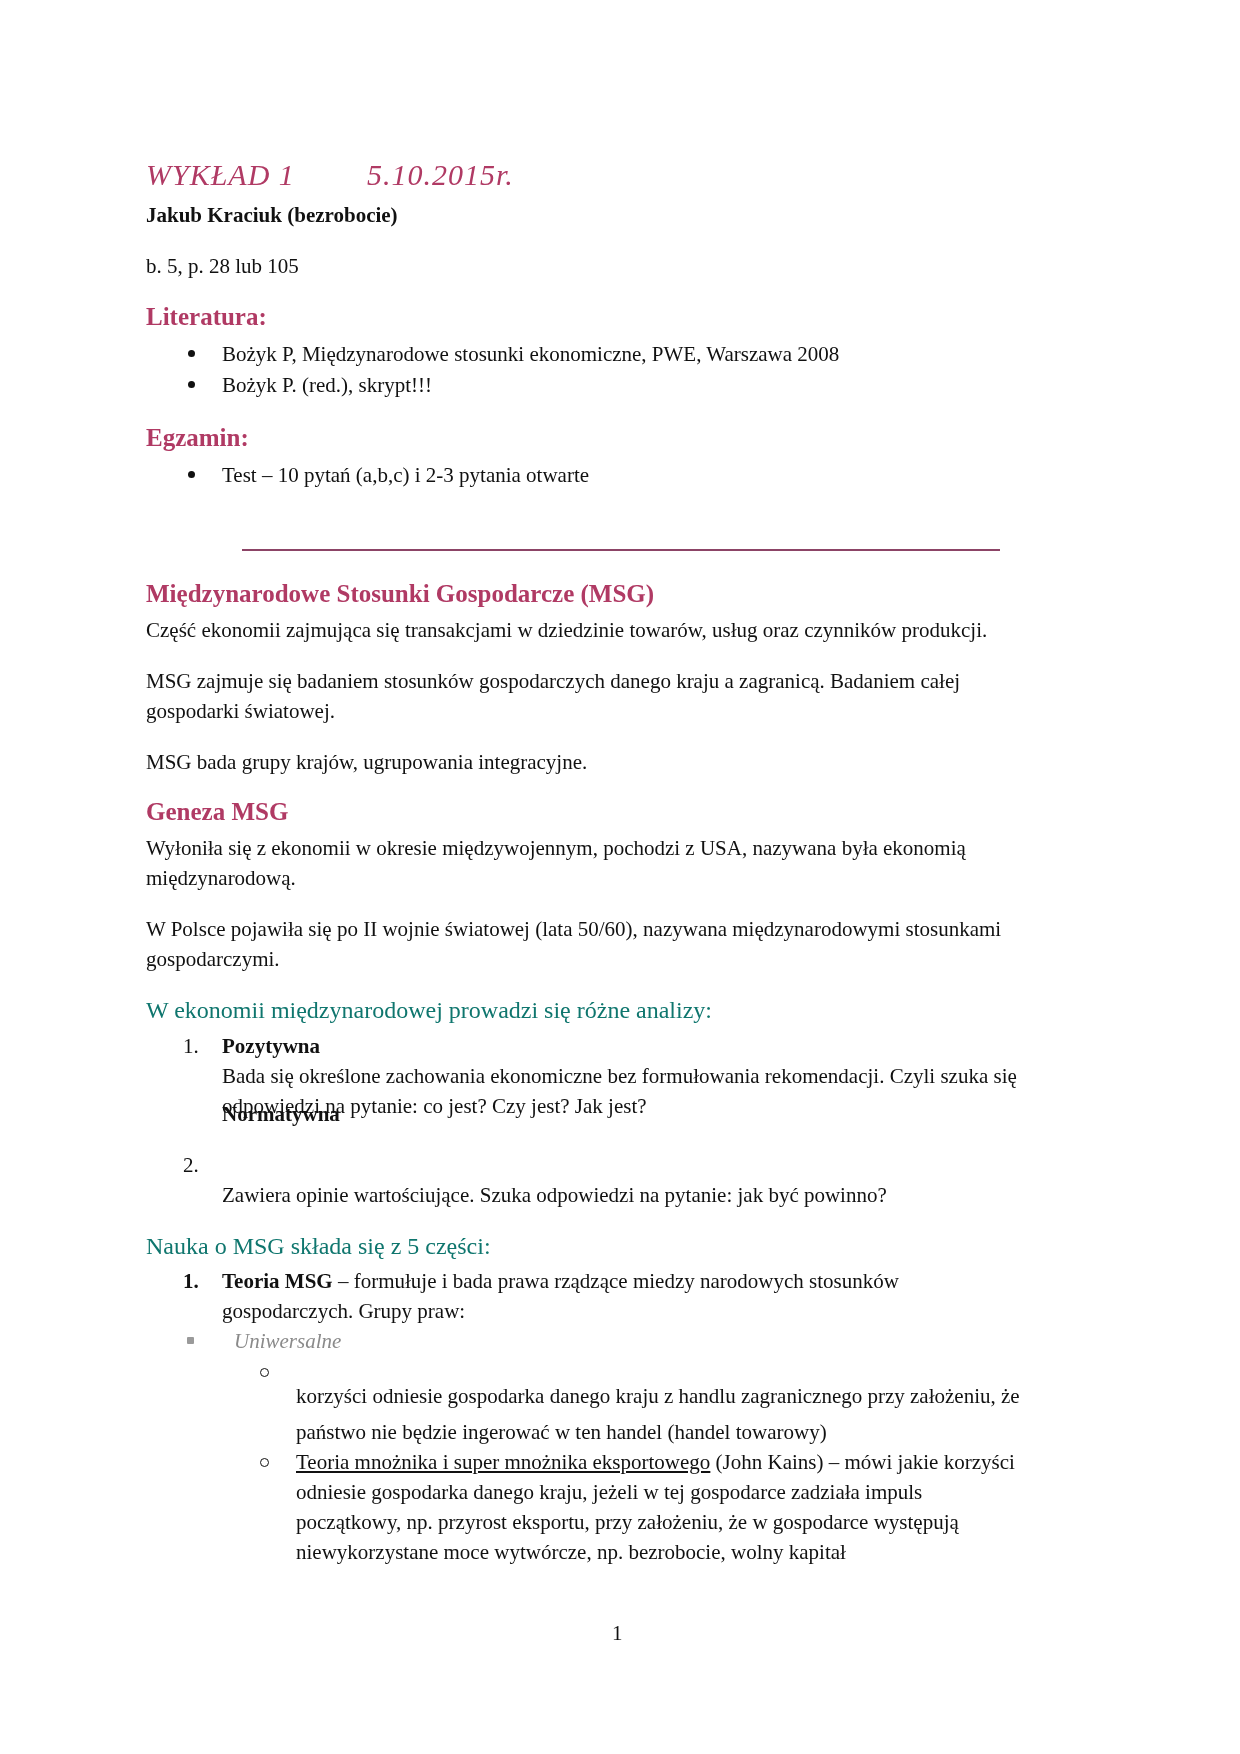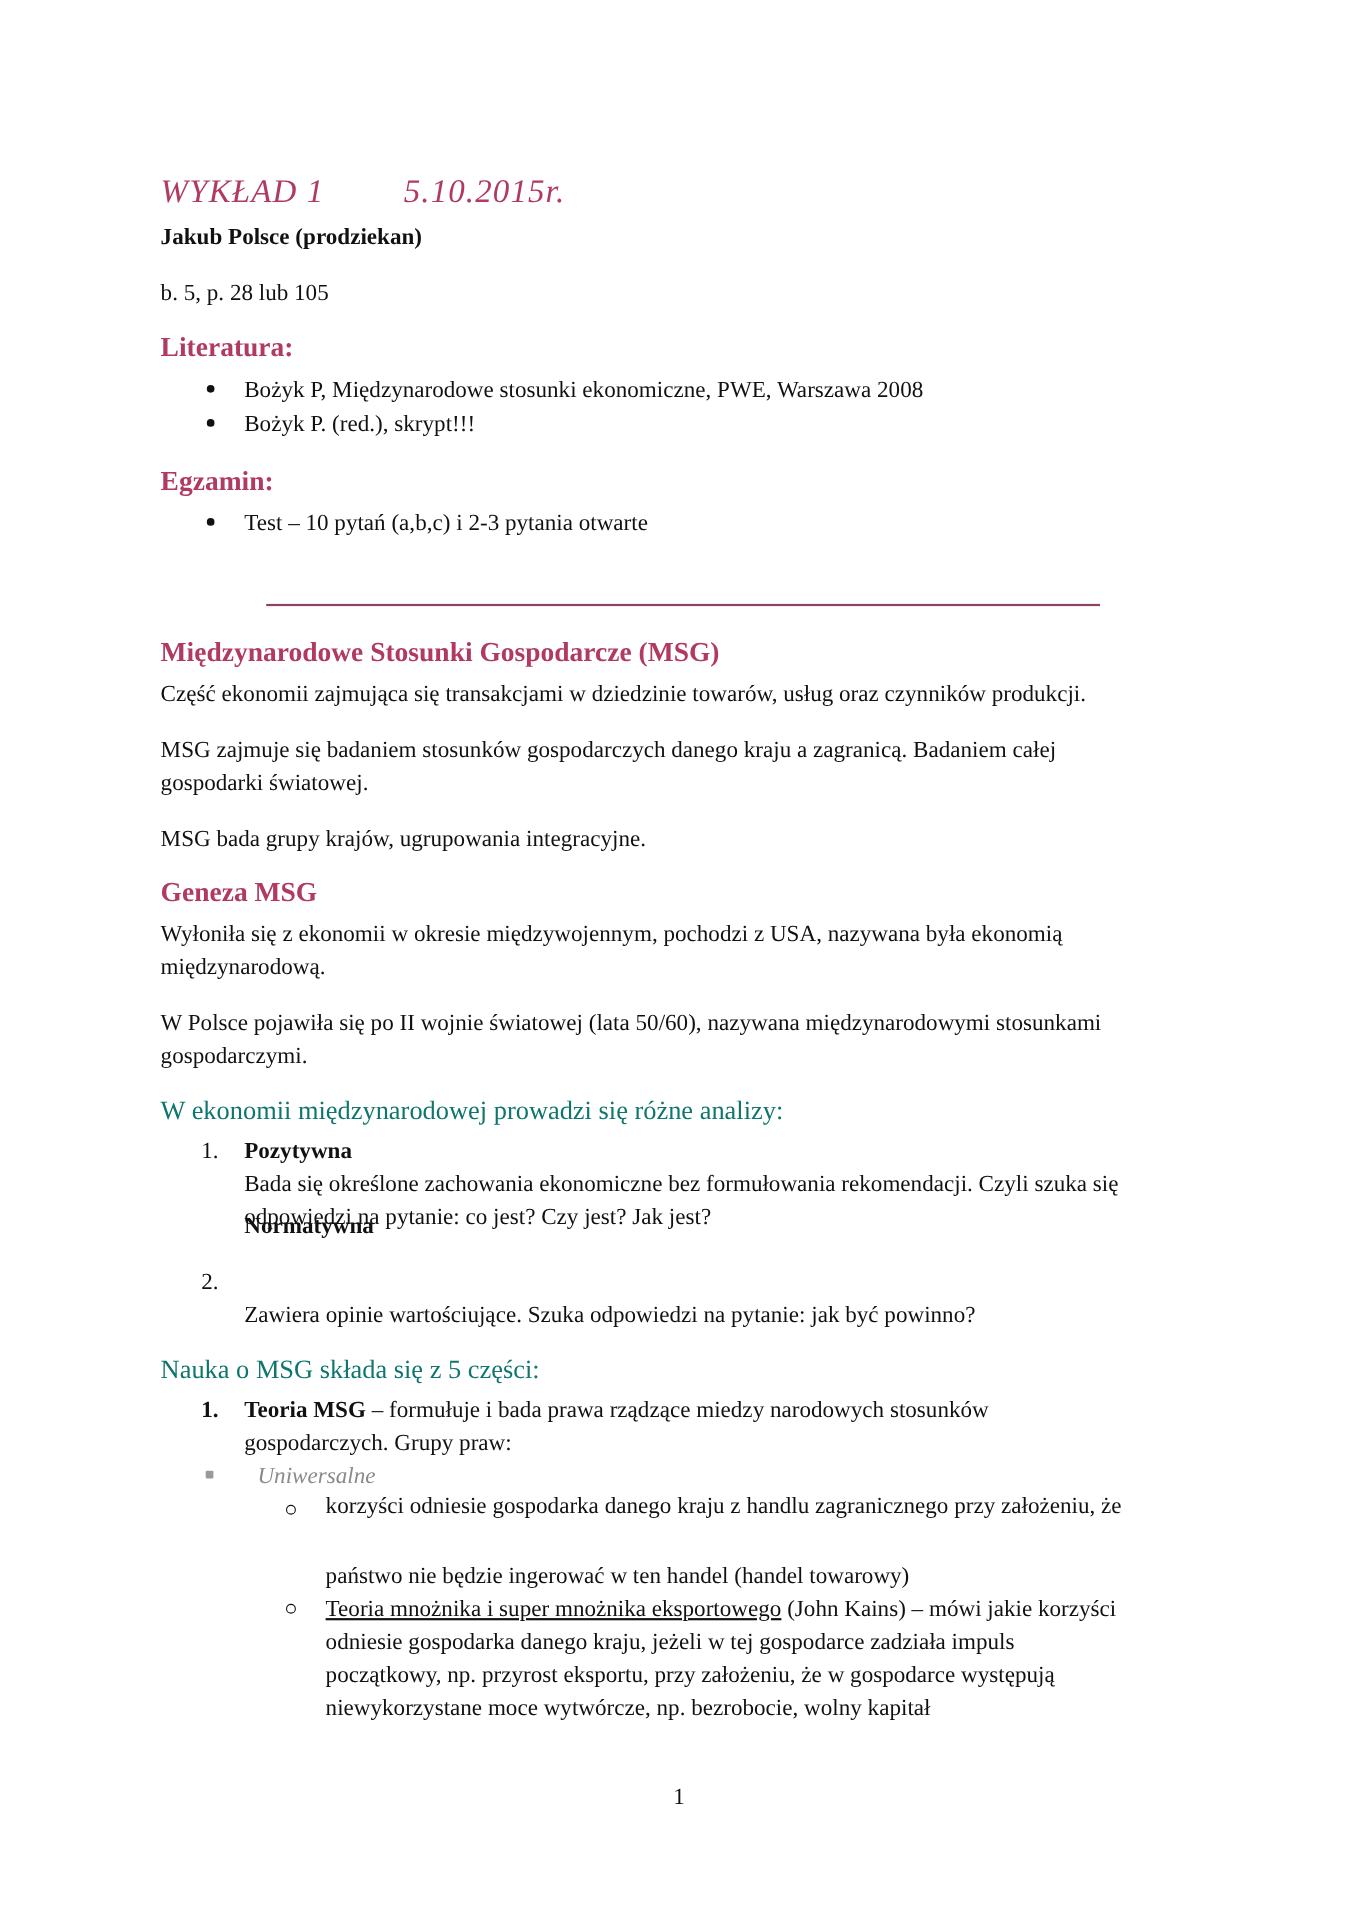--- a/index.html
+++ b/index.html
@@ -30,21 +30,21 @@
     .grey-italic { font-style: italic; color: #8a8a8a; }
     .numlbl { font-size: 21px; line-height: 30px; }
   </style>
 </head>
 <body>
 
 <div class="page">
 
   <span class="abs title" style="left:146px; top:146px;">WYKŁAD 1</span>
   <span class="abs title" style="left:367px; top:146px;">5.10.2015r.</span>
-  <span class="abs txt bold" style="left:146px; top:200px;">Jakub Polsce (prodziekan)</span>
+  <span class="abs txt bold" style="left:146px; top:200px;">Jakub Kraciuk (bezrobocie)</span>
   <span class="abs txt" style="left:146px; top:251px;">b. 5, p. 28 lub 105</span>
 
   <span class="abs h1" style="left:146px; top:303px;">Literatura:</span>
   <span class="bullet" style="left:188px; top:350px;"></span>
   <span class="abs txt" style="left:222px; top:339px;">Bożyk P, Międzynarodowe stosunki ekonomiczne, PWE, Warszawa 2008</span>
   <span class="bullet" style="left:188px; top:381px;"></span>
   <span class="abs txt" style="left:222px; top:370px;">Bożyk P. (red.), skrypt!!!</span>
 
   <span class="abs h1" style="left:146px; top:424px;">Egzamin:</span>
   <span class="bullet" style="left:188px; top:471px;"></span>
@@ -78,21 +78,21 @@
   <span class="abs h2" style="left:146px; top:1233px;">Nauka o MSG składa się z 5 części:</span>
 
   <span class="abs numlbl bold" style="left:183px; top:1266px;">1.</span>
   <span class="abs txt" style="left:222px; top:1266px;"><b>Teoria MSG</b><span> – formułuje i bada prawa rządzące miedzy narodowych stosunków</span></span>
   <span class="abs txt" style="left:222px; top:1296px;">gospodarczych. Grupy praw:</span>
 
   <span class="bullet grey" style="left:187px; top:1337px;"></span>
   <span class="abs txt grey-italic" style="left:222px; top:1326px;margin-left:12px;">Uniwersalne</span>
 
   <span class="circle-bullet" style="left:260px; top:1368px;"></span>
-  <span class="abs txt" style="left:296px; top:1353px;">korzyści odniesie gospodarka danego kraju z handlu zagranicznego przy założeniu, że</span>
+  <span class="abs txt" style="left:296px; top:1381px;">korzyści odniesie gospodarka danego kraju z handlu zagranicznego przy założeniu, że</span>
   <span class="abs txt" style="left:296px; top:1417px;">państwo nie będzie ingerować w ten handel (handel towarowy)</span>
 
   <span class="circle-bullet" style="left:260px; top:1458px;"></span>
   <span class="abs txt" style="left:296px; top:1447px;"><span class="u">Teoria mnożnika i super mnożnika eksportowego</span><span> (John Kains) – mówi jakie korzyści</span></span>
   <span class="abs txt" style="left:296px; top:1477px;">odniesie gospodarka danego kraju, jeżeli w tej gospodarce zadziała impuls</span>
   <span class="abs txt" style="left:296px; top:1507px;">początkowy, np. przyrost eksportu, przy założeniu, że w gospodarce występują</span>
   <span class="abs txt" style="left:296px; top:1537px;">niewykorzystane moce wytwórcze, np. bezrobocie, wolny kapitał</span>
 
   <span class="abs txt" style="left:612px; top:1618px;">1</span>
 </div>

